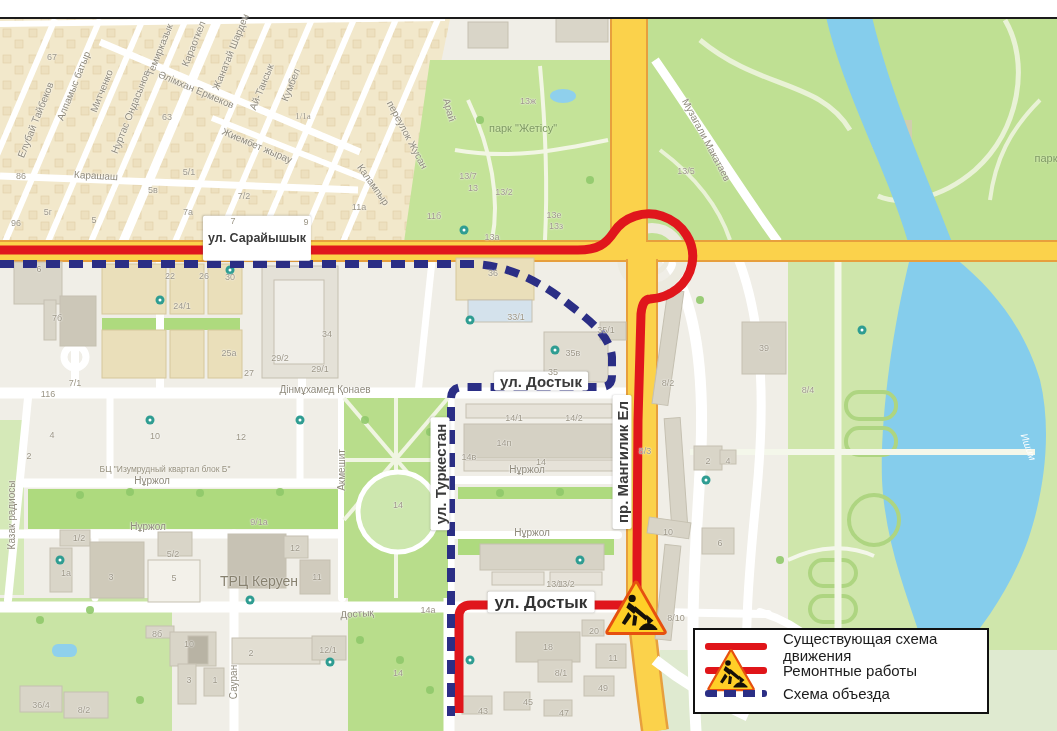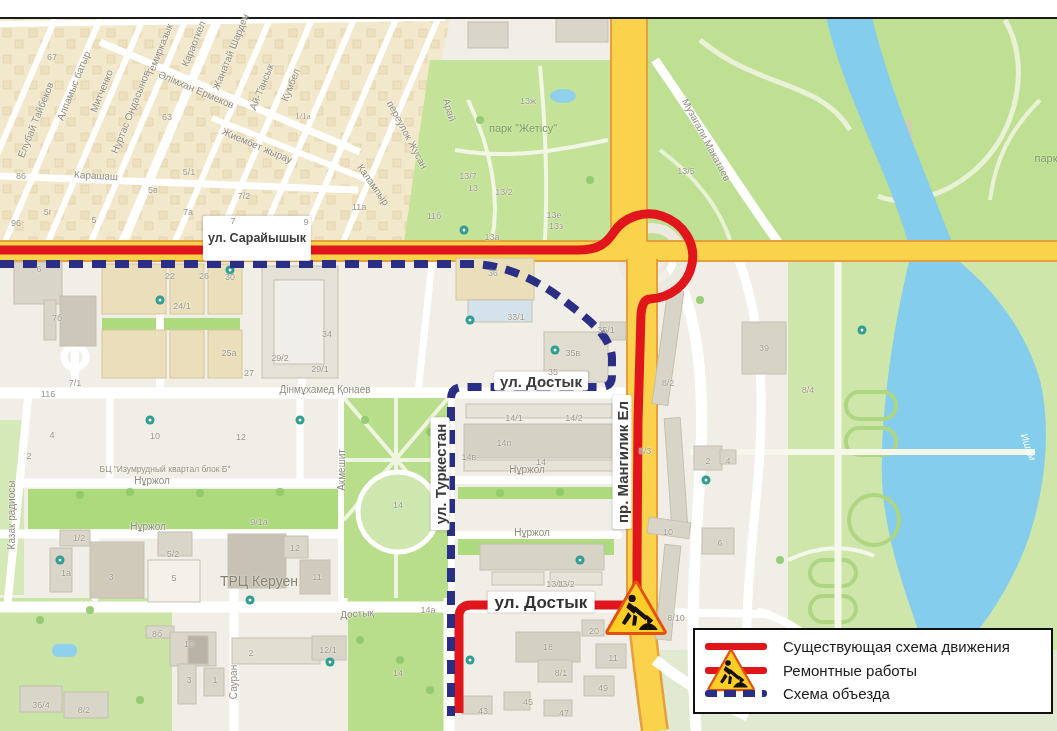--- a/index.html
+++ b/index.html
@@ -20,21 +20,21 @@
   .lbl.water{font-size:10px;color:#fff;font-style:italic;}
   .lbl.poi{font-size:14px;color:#87816f;text-shadow:0 0 2px #fff;}
   .lbl.poi-sm{font-size:8.5px;color:#97917f;text-shadow:0 0 2px #fff;}
   .lbl.num{font-size:9px;color:#9b9585;text-shadow:0 0 2px #fff,0 0 1px #fff;}
   
   .titlebox{position:absolute;left:315px;top:18px;width:432px;height:66px;background:#fff;
             border:2px solid #1a1a1a;box-sizing:border-box;display:flex;flex-direction:column;
             justify-content:center;text-align:center;color:#141414;font-size:20.5px;}
   .titlebox div{padding:1px 0;}
   
-  .legend{position:absolute;left:693px;top:628px;width:360px;height:86px;background:#fff;
+  .legend{position:absolute;left:693px;top:628px;width:296px;height:86px;background:#fff;
           border:2px solid #111;box-sizing:border-box;display:flex;flex-direction:column;
           justify-content:space-evenly;padding:4px 8px 6px 10px;}
   .lrow{display:flex;align-items:center;height:22px;}
   .lrow .sw{width:62px;height:7px;margin-right:16px;position:relative;flex:0 0 62px;}
   .lrow.red-solid .sw,.lrow.roadworks .sw{background:#e01519;border-radius:3px;}
   .lrow.blue-dashed .sw{background:repeating-linear-gradient(90deg,#2b2e85 0 12px,transparent 12px 19px);
                         border-radius:3px;}
   .lrow .ltext{font-size:15px;color:#1c1c1c;}
   .lrow .sign{display:none;}
   .lrow.roadworks .sign{display:block;position:absolute;left:2px;top:-19px;}

